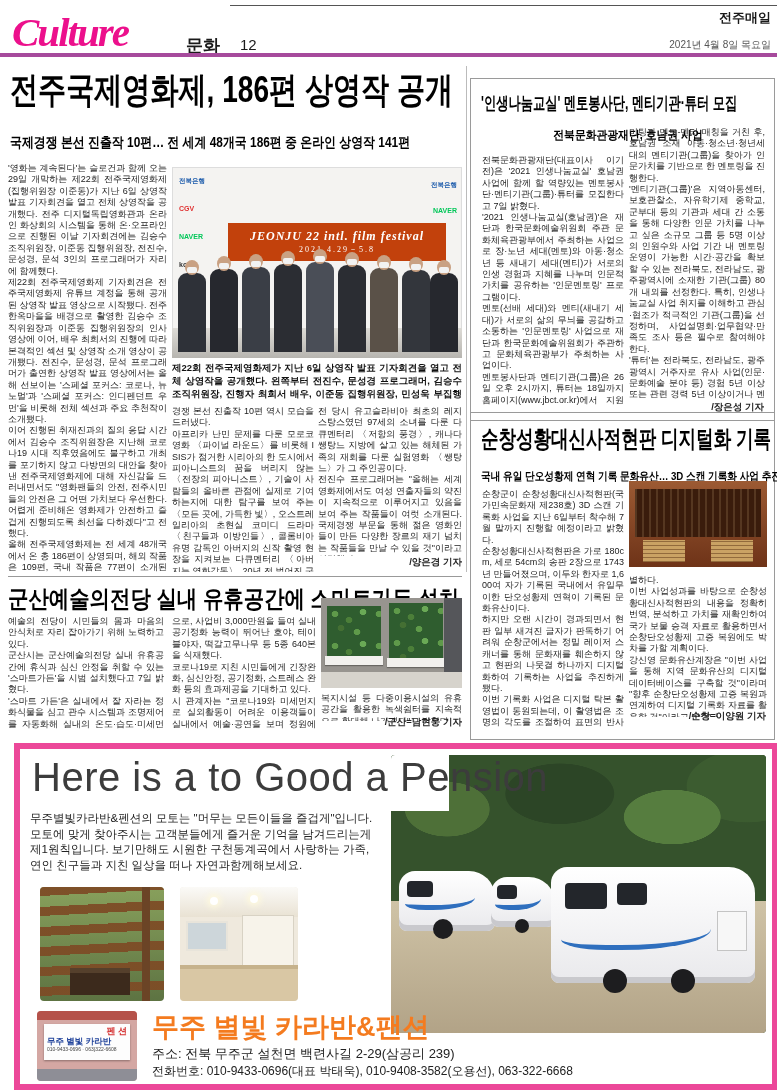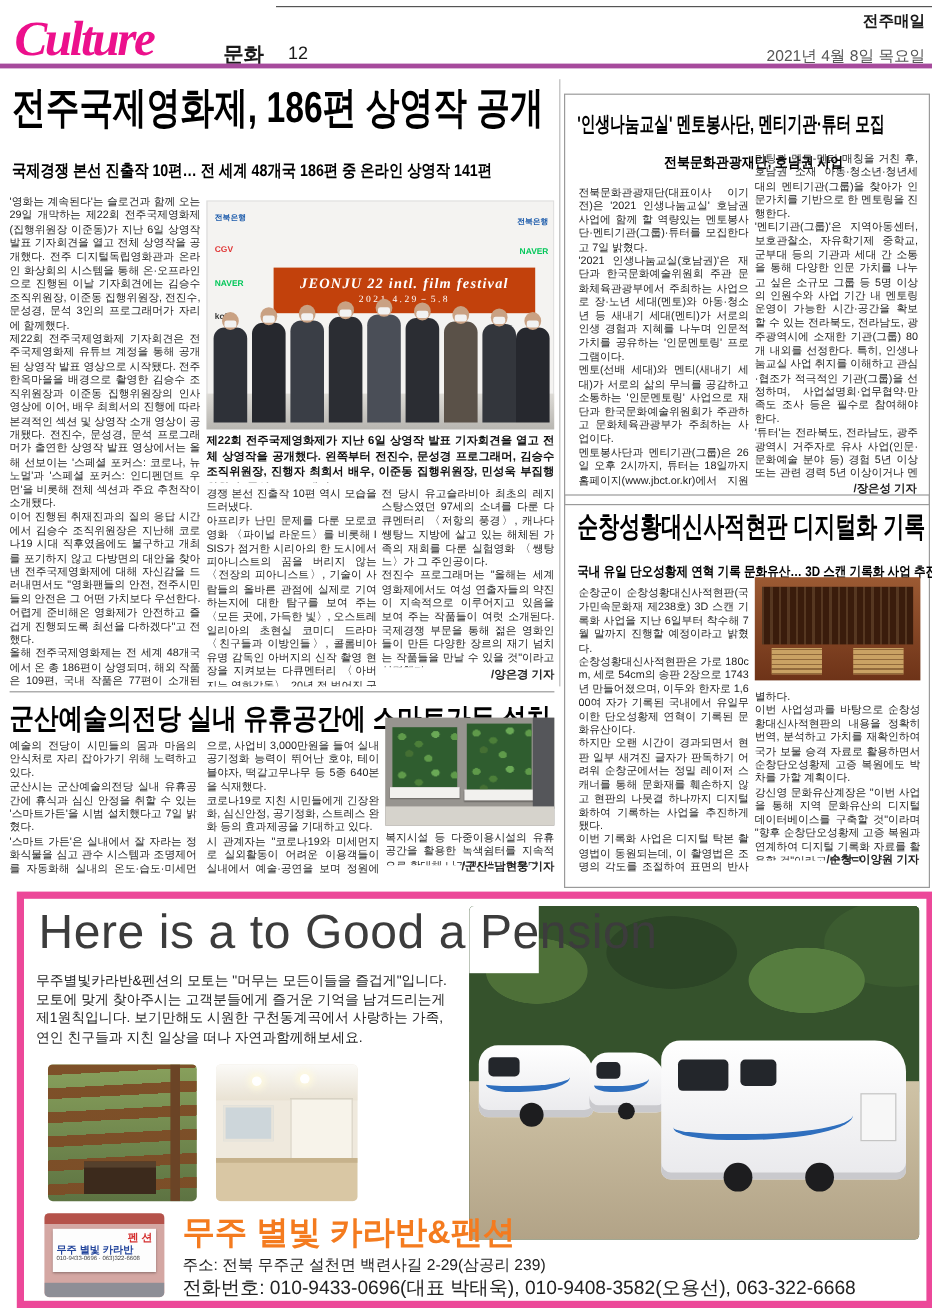--- a/index.html
+++ b/index.html
@@ -86,21 +86,21 @@
   .lp-sign .s3{font-size:5px;color:#444;line-height:7px;}
   .lp-base{position:absolute;left:0;right:0;bottom:0;height:12px;background:#8e8e96;}
 </style>
 </head>
 <body>
 
 <div id="page">
 
   <div class="abs rule" style="left:230px;top:5px;width:547px;height:1px;background:#555;"></div>
   <div class="abs" style="right:6px;top:9px;font-size:13px;font-weight:bold;">전주매일</div>
-  <div class="abs" style="right:6px;top:38px;font-size:13px;color:#555;">2021년 4월 8일 목요일</div>
+  <div class="abs" style="right:6px;top:38px;font-size:10px;color:#555;">2021년 4월 8일 목요일</div>
   <div class="abs culture-logo" style="left:12px;top:8px;">Culture</div>
   <div class="abs" style="left:186px;top:34px;font-size:17px;font-weight:bold;">문화</div>
   <div class="abs" style="left:240px;top:36px;font-size:15px;">12</div>
   <div class="abs m-bar" style="left:0;top:53px;width:777px;height:4px;"></div>
 
   <div class="abs hl" style="left:10px;top:66px;font-size:36px;transform:scaleX(0.78);">전주국제영화제, 186편 상영작 공개</div>
   <div class="abs hl" style="left:10px;top:134px;font-size:14px;font-weight:bold;transform:scaleX(0.85);">국제경쟁 본선 진출작 10편… 전 세계 48개국 186편 중 온라인 상영작 141편</div>
   <div class="abs rule" style="left:466px;top:66px;width:1px;height:506px;background:#bbb;"></div>
 
   <div class="abs bt" style="left:8px;top:163px;width:159px;height:409px;"> '영화는 계속된다'는 슬로건과 함께 오는 29일 개막하는 제22회 전주국제영화제(집행위원장 이준동)가 지난 6일 상영작 발표 기자회견을 열고 전체 상영작을 공개했다. 전주 디지털독립영화관과 온라인 화상회의 시스템을 통해 온·오프라인으로 진행된 이날 기자회견에는 김승수 조직위원장, 이준동 집행위원장, 전진수, 문성경, 문석 3인의 프로그래머가 자리에 함께했다.
@@ -295,16 +295,16 @@
     <div class="abs lp photo-frame" style="left:17px;top:262px;width:100px;height:70px;">
       <div class="lp-roof"></div>
       <div class="lp-sign">
         <div class="s1">펜 션</div>
         <div class="s2">무주 별빛 카라반</div>
         <div class="s3">010-9433-0696 · 063)322-6608</div>
       </div>
       <div class="lp-base"></div>
     </div>
     <div class="abs ad-line" style="left:132px;top:296px;">주소: 전북 무주군 설천면 백련사길 2-29(삼공리 239)</div>
-    <div class="abs ad-line" style="left:132px;top:314px;font-size:16px;">전화번호: 010-9433-0696(대표 박태욱), 010-9408-3582(오용선), 063-322-6668</div>
+    <div class="abs ad-line" style="left:132px;top:314px;font-size:12px;">전화번호: 010-9433-0696(대표 박태욱), 010-9408-3582(오용선), 063-322-6668</div>
   </div>
 
 </div>
 
 </body></html>

